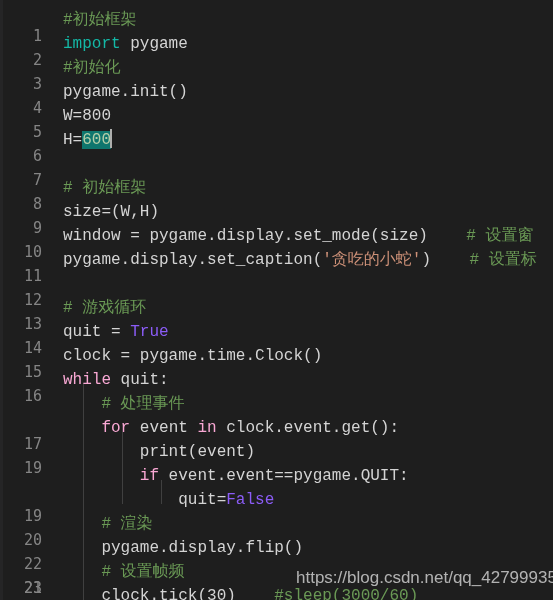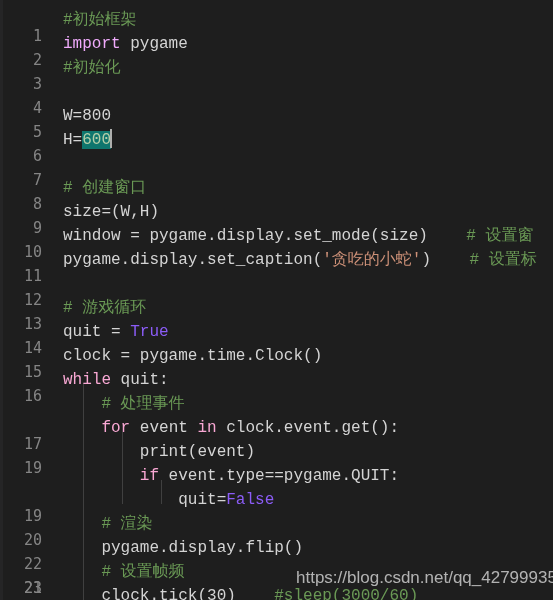--- a/index.html
+++ b/index.html
@@ -60,21 +60,21 @@
     background: #404040;
     top: 0;
     height: 24px;
   }
   .g1 { left: 83px; }
   .g2 { left: 122px; }
   .g3 { left: 161px; }
 
   
   .cmt  { color: #6a9955; }
-  .kw   { color: #f0abfc; }
+  .kw   { color: #14b8a6; }
   .ctl  { color: #f9a8d4; text-align: right; }
   .lit  { color: #8b5cf6; }
   .str  { color: #ce9178; }
   .pln  { color: #d4d4d4; }
 
   
   .sel {
     background: #0f766e;
     color: #b5cea8;
   }
@@ -119,40 +119,41 @@
       <span class="code"><span class="kw">import</span><span class="pln"> pygame</span></span>
     </div>
 
     <div class="line">
       <span class="ln">3</span>
       <span class="code"><span class="cmt">#初始化</span></span>
     </div>
 
     <div class="line">
       <span class="ln">4</span>
+      <span class="code"><span class="pln">pygame.init()</span></span>
     </div>
 
     <div class="line">
       <span class="ln">5</span>
       <span class="code"><span class="pln">W=800</span></span>
     </div>
 
     <div class="line">
       <span class="ln">6</span>
       <span class="code"><span class="pln">H=</span><span class="sel">600</span><span class="cursor"></span></span>
     </div>
 
     <div class="line">
       <span class="ln">7</span>
       <span class="code"></span>
     </div>
 
     <div class="line">
       <span class="ln">8</span>
-      <span class="code"><span class="cmt"># 创建窗口</span></span>
+      <span class="code"><span class="cmt"># 初始框架</span></span>
     </div>
 
     <div class="line">
       <span class="ln">9</span>
       <span class="code"><span class="pln">size=(W,H)</span></span>
     </div>
 
     <div class="line">
       <span class="ln">10</span>
       <span class="code"><span class="pln">window = pygame.display.set_mode(size)</span><span class="pln">    </span><span class="cmt"># 设置窗</span></span>
@@ -204,21 +205,21 @@
       <span class="guide g1"></span>
       <span class="guide g2"></span>
       <span class="ln">19</span>
       <span class="code"><span class="pln">        </span><span class="pln">print(event)</span></span>
     </div>
 
     <div class="line">
       <span class="guide g1"></span>
       <span class="guide g2"></span>
       <span class="ln">20</span>
-      <span class="code"><span class="pln">        </span><span class="ctl">if</span><span class="pln"> event.type==pygame.QUIT:</span></span>
+      <span class="code"><span class="pln">        </span><span class="ctl">if</span><span class="pln"> event.event==pygame.QUIT:</span></span>
     </div>
 
     <div class="line">
       <span class="guide g1"></span>
       <span class="guide g2"></span>
       <span class="guide g3"></span>
       <span class="ln">21</span>
       <span class="code"><span class="pln">            </span><span class="pln">quit=</span><span class="lit">False</span></span>
     </div>
 

